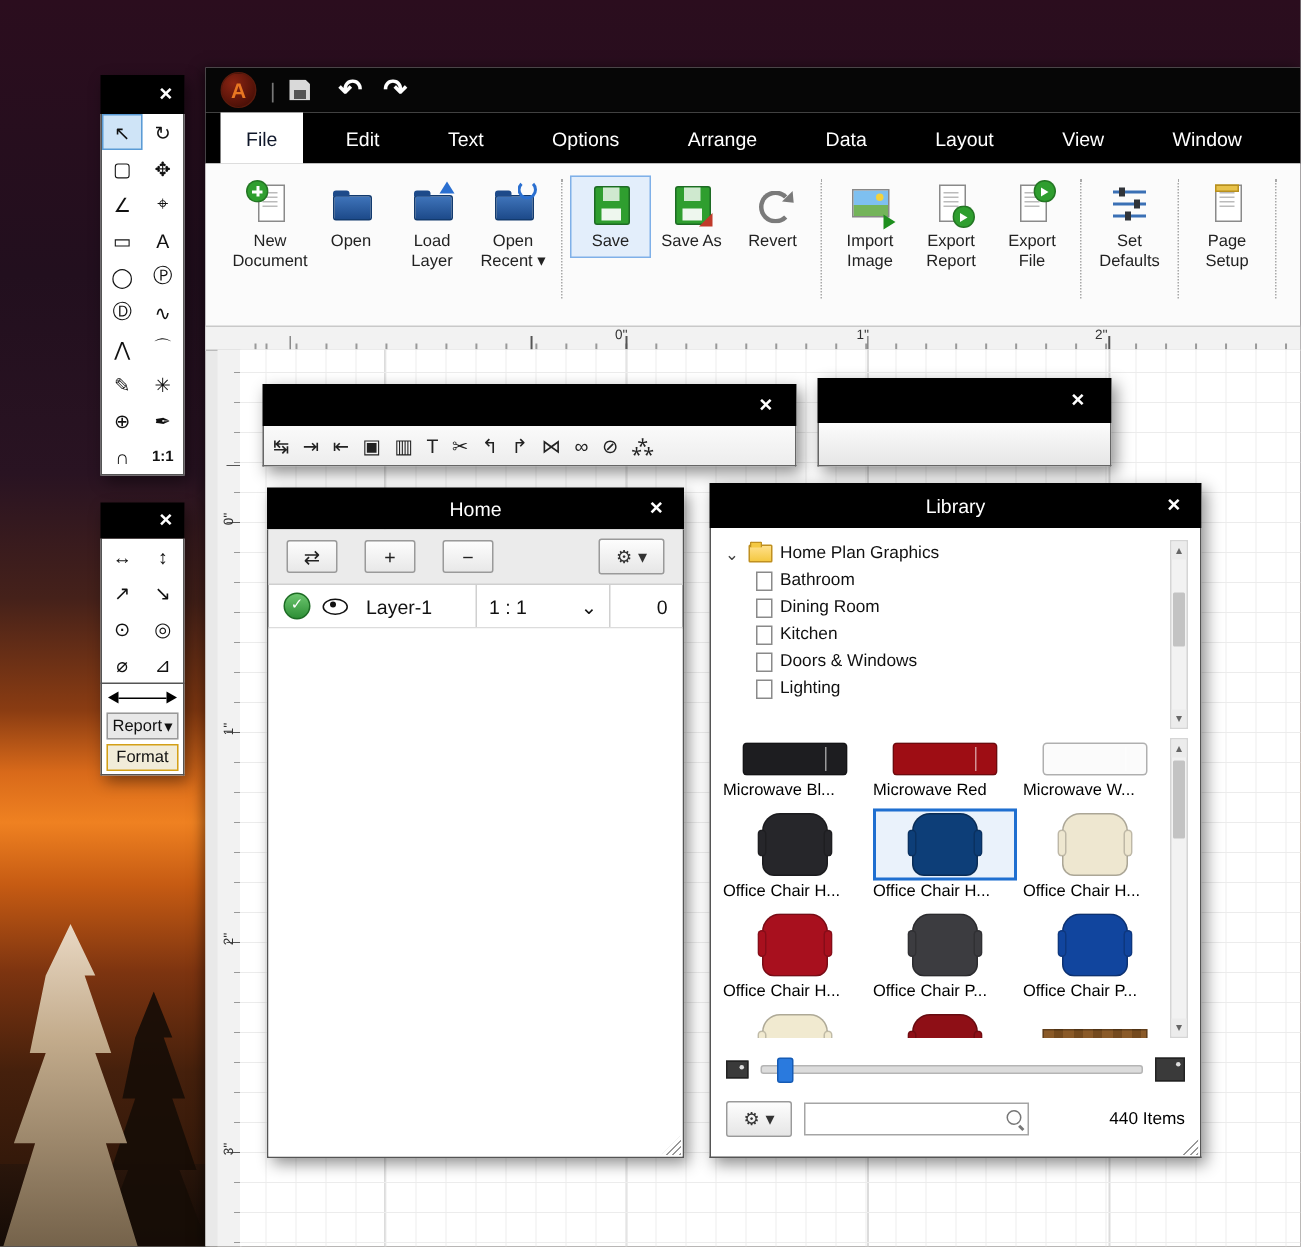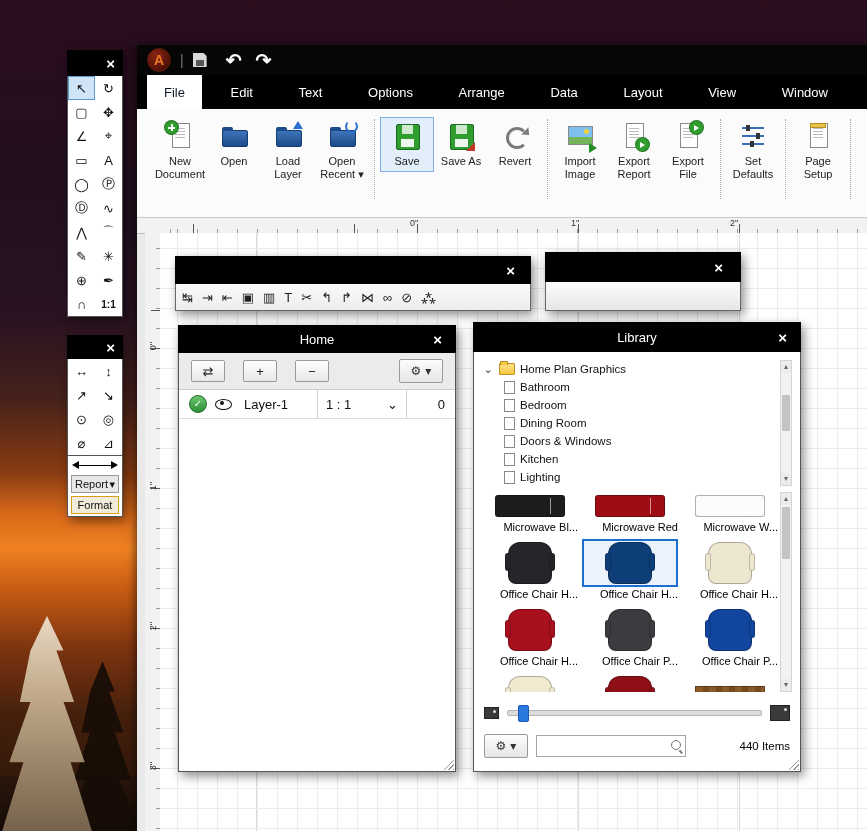--- a/index.html
+++ b/index.html
@@ -134,21 +134,21 @@
   .trow{height:18px;display:flex;align-items:center;font-size:11.5px;color:#111;gap:5px}
   .trow .chev{width:12px;text-align:center;color:#444;font-size:11px}
   .folder{width:14px;height:10px;background:linear-gradient(#ffe08a,#f4c842);border:1px solid #c09020;border-radius:1px;position:relative}
   .folder::before{content:"";position:absolute;left:0;top:-3px;width:6px;height:3px;background:#f4c842;border:1px solid #c09020;border-bottom:none;border-radius:1px 1px 0 0}
   .doc{width:9px;height:11px;background:#fff;border:1px solid #8a8a8a;margin-left:22px}
   .sbar{position:absolute;right:0;top:0;bottom:0;width:12px;background:#f2f2f2;border:1px solid #d5d5d5;box-sizing:border-box}
   .sbar .thumbv{position:absolute;left:1px;right:1px;background:#c3c3c3;border-radius:1px}
   .sbar .sarr{position:absolute;left:0;right:0;height:12px;background:#ececec;color:#666;font-size:8px;text-align:center;line-height:12px}
   .items{position:absolute;left:8px;right:8px;top:140px;height:200px;overflow:hidden;padding-right:14px;box-sizing:border-box}
   .igrid{display:grid;grid-template-columns:repeat(3,1fr);column-gap:4px;row-gap:6px}
-  .card{text-align:right}
+  .card{text-align:left}
   .thumbwrap{display:flex;align-items:center;justify-content:center;border:2px solid transparent;box-sizing:border-box}
   .r1 .thumbwrap{height:28px}
   .r2 .thumbwrap{height:48px}
   .card.selected .thumbwrap{border-color:#1f6fd0;background:#eaf2fb}
   .thumb.micro{width:68px;height:20px;border-radius:3px;border:1px solid rgba(0,0,0,.3);position:relative}
   .thumb.micro::after{content:"";position:absolute;right:13px;top:2px;bottom:2px;width:1px;background:rgba(255,255,255,.55)}
   .thumb.chair{width:42px;height:40px;border-radius:12px 12px 8px 8px;border:1px solid rgba(0,0,0,.28);position:relative}
   .thumb.chair::before{content:"";position:absolute;left:-4px;top:10px;width:4px;height:16px;background:inherit;border-radius:3px;border:1px solid rgba(0,0,0,.2)}
   .thumb.chair::after{content:"";position:absolute;right:-4px;top:10px;width:4px;height:16px;background:inherit;border-radius:3px;border:1px solid rgba(0,0,0,.2)}
   .thumb.wood{width:68px;height:20px;background:repeating-linear-gradient(90deg,#8a5a28 0 7px,#744a1e 7px 13px);border:1px solid rgba(0,0,0,.3)}
@@ -448,33 +448,29 @@
         <span class="chev">⌄</span>
         <span class="folder"></span>
         <span>Home Plan Graphics</span>
       </div>
       <div class="trow">
           <span class="doc"></span>
           <span>Bathroom</span>
         </div>
       <div class="trow">
           <span class="doc"></span>
-          <span>Bedroom</span>
+          <span>Dining Room</span>
         </div>
       <div class="trow">
           <span class="doc"></span>
-          <span>Dining Room</span>
+          <span>Kitchen</span>
         </div>
       <div class="trow">
           <span class="doc"></span>
           <span>Doors &amp; Windows</span>
-        </div>
-      <div class="trow">
-          <span class="doc"></span>
-          <span>Kitchen</span>
         </div>
       <div class="trow">
           <span class="doc"></span>
           <span>Lighting</span>
         </div>
       <div class="sbar">
         <span class="sarr" style="top:0">▴</span>
         <span class="thumbv" style="top:34px;height:36px"></span>
         <span class="sarr" style="bottom:0">▾</span>
       </div>

